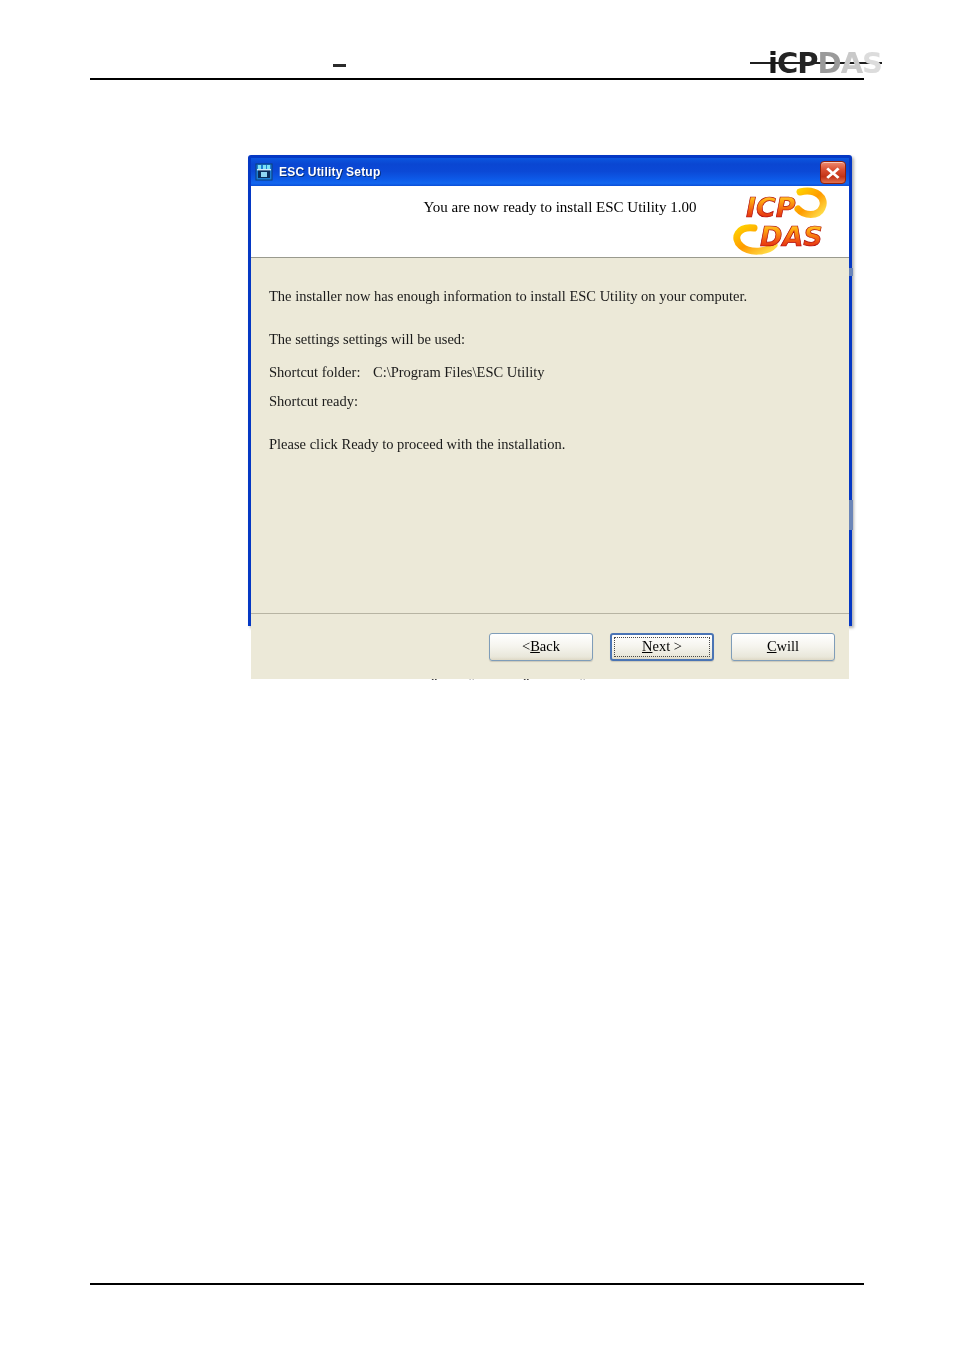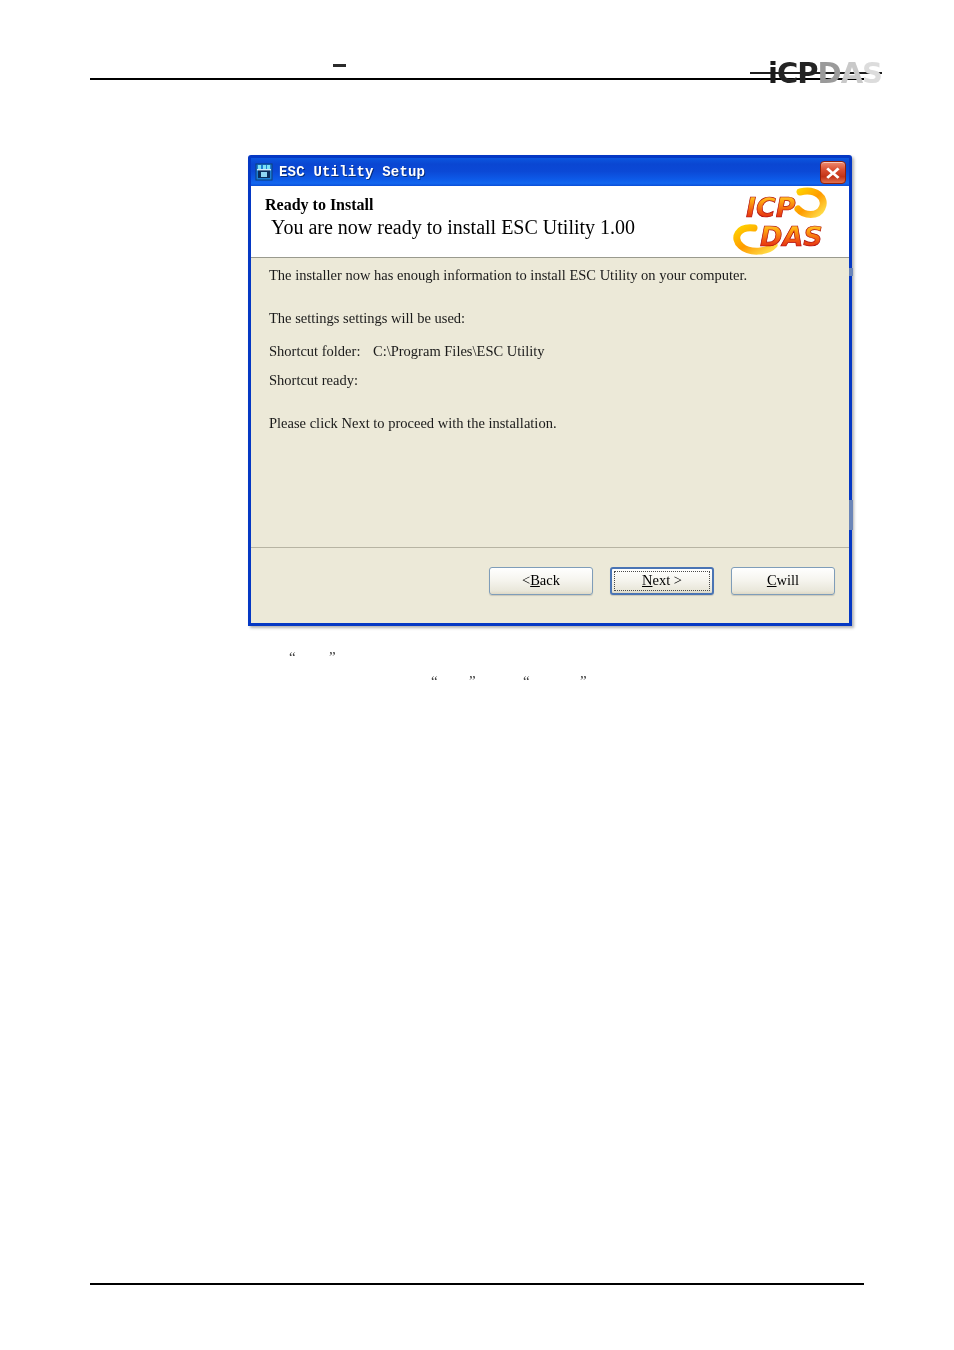--- a/index.html
+++ b/index.html
@@ -35,21 +35,21 @@
     position: absolute;
     left: 333px;
     top: 64px;
     width: 13px;
     height: 0;
     border-top: 3px solid #2b2b2b;
   }
   .header-logo {
     position: absolute;
     right: 72px;
-    top: 58px;
+    top: 48px;
     height: 30px;
     display: flex;
     align-items: center;
   }
   .header-logo-strike {
     position: absolute;
     left: -18px;
     top: 14px;
     width: 132px;
     height: 0;
@@ -123,23 +123,23 @@
   }
   .titlebar-icon {
     width: 18px;
     height: 18px;
     flex: 0 0 18px;
     margin-right: 6px;
     position: relative;
   }
   .titlebar-text {
     color: #ffffff;
-    font-family: Liberation Mono, monospace;
+    font-family: Liberation Sans, sans-serif;
     font-weight: bold;
-    font-size: 14px;
+    font-size: 12px;
     text-shadow: 1px 1px 0 rgba(0,0,0,0.45);
     white-space: nowrap;
     flex: 1 1 auto;
     letter-spacing: 0.2px;
   }
   .close-btn {
     flex: 0 0 auto;
     width: 24px;
     height: 21px;
     margin-right: 1px;
@@ -164,41 +164,42 @@
   }
   .dlg-header-title {
     font-family: "Liberation Serif", serif;
     font-weight: bold;
     font-size: 16px;
     color: #000000;
     line-height: 20px;
   }
   .dlg-header-sub {
     font-family: "Liberation Serif", serif;
-    font-size: 20px;
+    font-size: 15px;
     color: #000000;
     line-height: 20px;
     padding-left: 6px;
     margin-top: 2px;
+    text-align: center;
   }
   .dlg-logo {
     position: absolute;
     right: 17px;
     top: -2px;
     width: 104px;
     height: 74px;
   }
 
   
   .dlg-body {
     position: relative;
-    height: 290px;
+    height: 356px;
     background: #ece9d8;
     box-sizing: border-box;
-    padding: 9px 0 0 18px;
+    padding: 30px 0 0 18px;
     border-bottom: 1px solid #b7b4a3;
   }
   .body-line {
     font-family: "Liberation Serif", serif;
     font-size: 14.5px;
     color: #1a1a1a;
     line-height: 17px;
   }
   .gap-lg { height: 26px; }
   .gap-md { height: 16px; }
@@ -299,21 +300,20 @@
     </div>
     <div class="titlebar-text">ESC Utility Setup</div>
     <div class="close-btn">
       <svg width="18" height="17" viewBox="0 0 18 17">
         <path d="M4.2 3.4 L8.9 7.7 L13.4 3.4 L15.6 5.2 L11.1 9.2 L15.6 13.1 L13.4 14.8 L8.9 10.7 L4.2 14.8 L2.2 13.1 L6.7 9.2 L2.2 5.2 Z" fill="#ffffff"></path>
       </svg>
     </div>
   </div>
 
   <div class="dlg-header">
-    <div class="dlg-header-title">Ready to Install</div>
     <div class="dlg-header-sub">You are now ready to install ESC Utility 1.00</div>
 
     <div class="dlg-logo">
       <svg width="104" height="74" viewBox="0 0 104 74">
         <defs>
           <linearGradient id="flame" x1="0" y1="0" x2="0" y2="1">
             <stop offset="0%" stop-color="#ffe14d"></stop>
             <stop offset="28%" stop-color="#ffaa10"></stop>
             <stop offset="60%" stop-color="#f25b12"></stop>
             <stop offset="100%" stop-color="#d81010"></stop>
@@ -342,21 +342,21 @@
     <div class="gap-md"></div>
     <div class="kv-row">
       <div class="kv-key">Shortcut folder:</div>
       <div class="kv-val">C:\Program Files\ESC Utility</div>
     </div>
     <div class="gap-sm"></div>
     <div class="kv-row">
       <div class="kv-key">Shortcut ready:</div>
     </div>
     <div class="gap-lg"></div>
-    <div class="body-line">Please click Next to proceed with the installation.</div>
+    <div class="body-line">Please click Ready to proceed with the installation.</div>
   </div>
 
   <div class="dlg-footer">
     <div class="btn">
         <span>&lt; </span>
         <u>B</u>
         <span>ack</span>
       </div>
 
     <div class="btn default">

